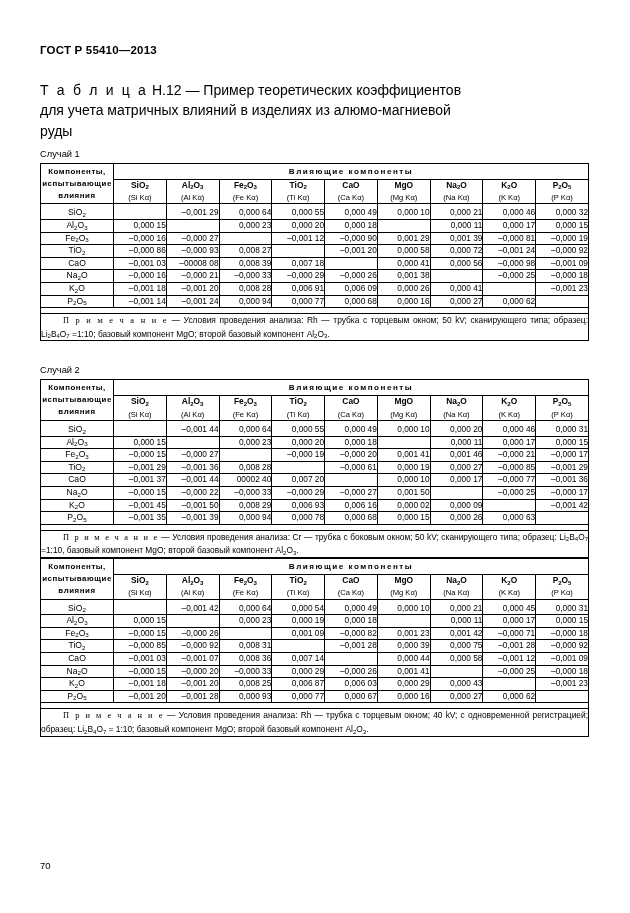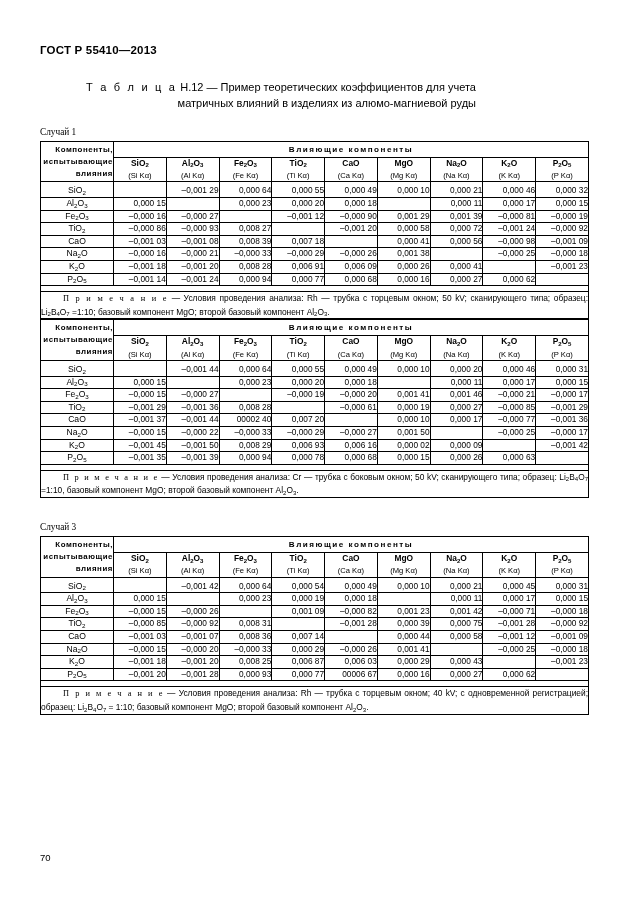--- a/index.html
+++ b/index.html
@@ -23,32 +23,30 @@
     box-sizing: border-box;
     padding: 44px 38px 0 40px;
   }
   .gost-header {
     font-size: 11.5px;
     font-weight: bold;
     letter-spacing: 0.2px;
     margin: 0 0 24px 0;
   }
   .table-caption {
-    font-size: 11px;
+    font-size: 14px;
     line-height: 1.45;
-    margin: 0 0 15px 0;
-    text-align: right;
+    margin: 0 0 8px 0;
   }
   .sp {
     letter-spacing: 2.2px;
   }
   .case-label {
     font-size: 9.3px;
     margin: 2px 0 4px 0;
-    font-family: Liberation Serif, serif;
   }
   .case-label.spaced-top {
     margin-top: 24px;
   }
   table.coef {
     border-collapse: collapse;
     width: 549px;
     table-layout: fixed;
     font-size: 8.2px;
   }
@@ -57,21 +55,21 @@
     padding: 0;
     vertical-align: middle;
   }
   th.hdr-rowcomp {
     width: 72px;
     font-size: 7.9px;
     font-weight: bold;
     letter-spacing: 0.55px;
     line-height: 1.5;
     padding: 3px 2px;
-    text-align: right;
+    text-align: center;
   }
   th.hdr-group {
     font-size: 8.1px;
     font-weight: bold;
     letter-spacing: 1.5px;
     height: 15px;
     padding: 2px 0 3px 0;
   }
   th.hdr-col {
     text-align: center;
@@ -115,21 +113,21 @@
   }
   td.note .noteword {
     letter-spacing: 1.6px;
     padding-left: 22px;
     font-family: Liberation Serif, serif;
   }
   sub { font-size: 0.72em; vertical-align: baseline; position: relative; top: 0.26em; }
   .page-number {
     position: absolute;
     left: 40px;
-    bottom: 50px;
+    bottom: 42px;
     font-size: 9.5px;
   }
 </style>
 </head>
 <body>
 
 <div class="page">
 
   <div class="gost-header">ГОСТ Р 55410—2013</div>
 
@@ -202,21 +200,21 @@
             <td class="val"></td>
             <td class="val">–0,001 20</td>
             <td class="val">0,000 58</td>
             <td class="val">0,000 72</td>
             <td class="val">–0,001 24</td>
             <td class="val">–0,000 92</td>
           </tr>
           <tr>
             <td class="rowhead">CaO</td>
             <td class="val">–0,001 03</td>
-            <td class="val">–0,001 08</td>
+            <td class="val">–00008 08</td>
             <td class="val">0,008 39</td>
             <td class="val">0,007 18</td>
             <td class="val"></td>
             <td class="val">0,000 41</td>
             <td class="val">0,000 56</td>
             <td class="val">–0,000 98</td>
             <td class="val">–0,001 09</td>
           </tr>
           <tr>
             <td class="rowhead">Na<sub>2</sub>O</td>
@@ -255,20 +253,21 @@
             <td class="val"></td>
           </tr>
           <tr class="spacer">
             <td colspan="10"></td>
           </tr>
           <tr>
             <td class="note" colspan="10"><span class="noteword">П р и м е ч а н и е</span> — Условия проведения анализа: Rh — трубка с торцевым окном; 50 kV; сканирующего типа; образец: Li<sub>2</sub>B<sub>4</sub>O<sub>7</sub> =1:10; базовый компонент MgO; второй базовый компонент Al<sub>2</sub>O<sub>3</sub>.</td>
           </tr>
         </tbody>
       </table>
+      <div class="case-label spaced-top">Случай 2</div>
       <table class="coef">
         <tbody>
           <tr>
             <th class="hdr-rowcomp" rowspan="2">Компоненты, испытывающие влияния</th>
             <th class="hdr-group" colspan="9">Влияющие компоненты</th>
           </tr>
           <tr>
             <th class="hdr-col">SiO<sub>2</sub><span class="line2">(Si Kα)</span></th>
             <th class="hdr-col">Al<sub>2</sub>O<sub>3</sub><span class="line2">(Al Kα)</span></th>
             <th class="hdr-col">Fe<sub>2</sub>O<sub>3</sub><span class="line2">(Fe Kα)</span></th>
@@ -376,21 +375,20 @@
             <td class="val"></td>
           </tr>
           <tr class="spacer">
             <td colspan="10"></td>
           </tr>
           <tr>
             <td class="note" colspan="10"><span class="noteword">П р и м е ч а н и е</span> — Условия проведения анализа: Cr — трубка с боковым окном; 50 kV; сканирующего типа; образец: Li<sub>2</sub>B<sub>4</sub>O<sub>7</sub> =1:10, базовый компонент MgO; второй базовый компонент Al<sub>2</sub>O<sub>3</sub>.</td>
           </tr>
         </tbody>
       </table>
-      <div class="case-label spaced-top">Случай 3</div>
       <table class="coef">
         <tbody>
           <tr>
             <th class="hdr-rowcomp" rowspan="2">Компоненты, испытывающие влияния</th>
             <th class="hdr-group" colspan="9">Влияющие компоненты</th>
           </tr>
           <tr>
             <th class="hdr-col">SiO<sub>2</sub><span class="line2">(Si Kα)</span></th>
             <th class="hdr-col">Al<sub>2</sub>O<sub>3</sub><span class="line2">(Al Kα)</span></th>
             <th class="hdr-col">Fe<sub>2</sub>O<sub>3</sub><span class="line2">(Fe Kα)</span></th>
@@ -484,21 +482,21 @@
             <td class="val">0,000 43</td>
             <td class="val"></td>
             <td class="val">–0,001 23</td>
           </tr>
           <tr>
             <td class="rowhead">P<sub>2</sub>O<sub>5</sub></td>
             <td class="val">–0,001 20</td>
             <td class="val">–0,001 28</td>
             <td class="val">0,000 93</td>
             <td class="val">0,000 77</td>
-            <td class="val">00006 67</td>
+            <td class="val">0,000 67</td>
             <td class="val">0,000 16</td>
             <td class="val">0,000 27</td>
             <td class="val">0,000 62</td>
             <td class="val"></td>
           </tr>
           <tr class="spacer">
             <td colspan="10"></td>
           </tr>
           <tr>
             <td class="note" colspan="10"><span class="noteword">П р и м е ч а н и е</span> — Условия проведения анализа: Rh — трубка с торцевым окном; 40 kV; с одновременной регистрацией; образец: Li<sub>2</sub>B<sub>4</sub>O<sub>7</sub> = 1:10; базовый компонент MgO; второй базовый компонент Al<sub>2</sub>O<sub>3</sub>.</td>

